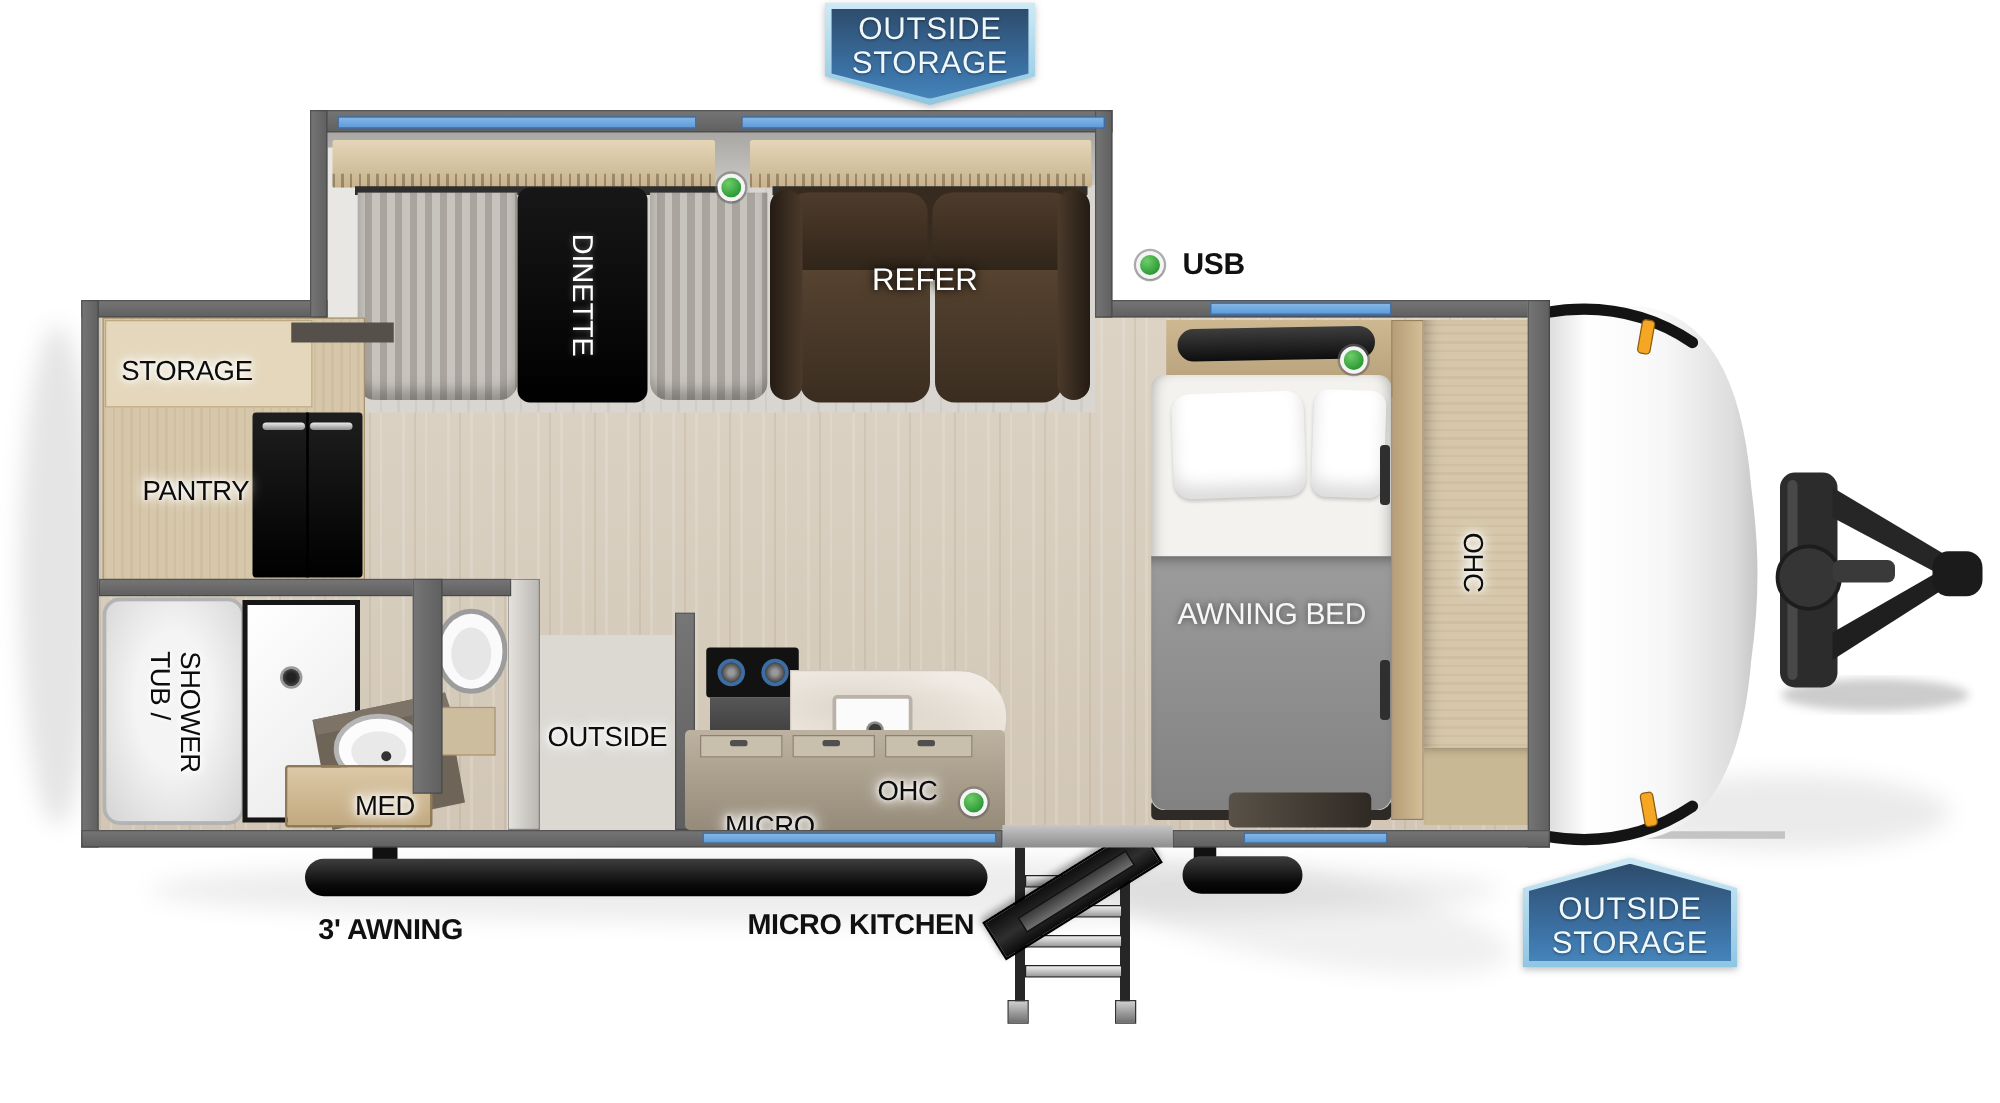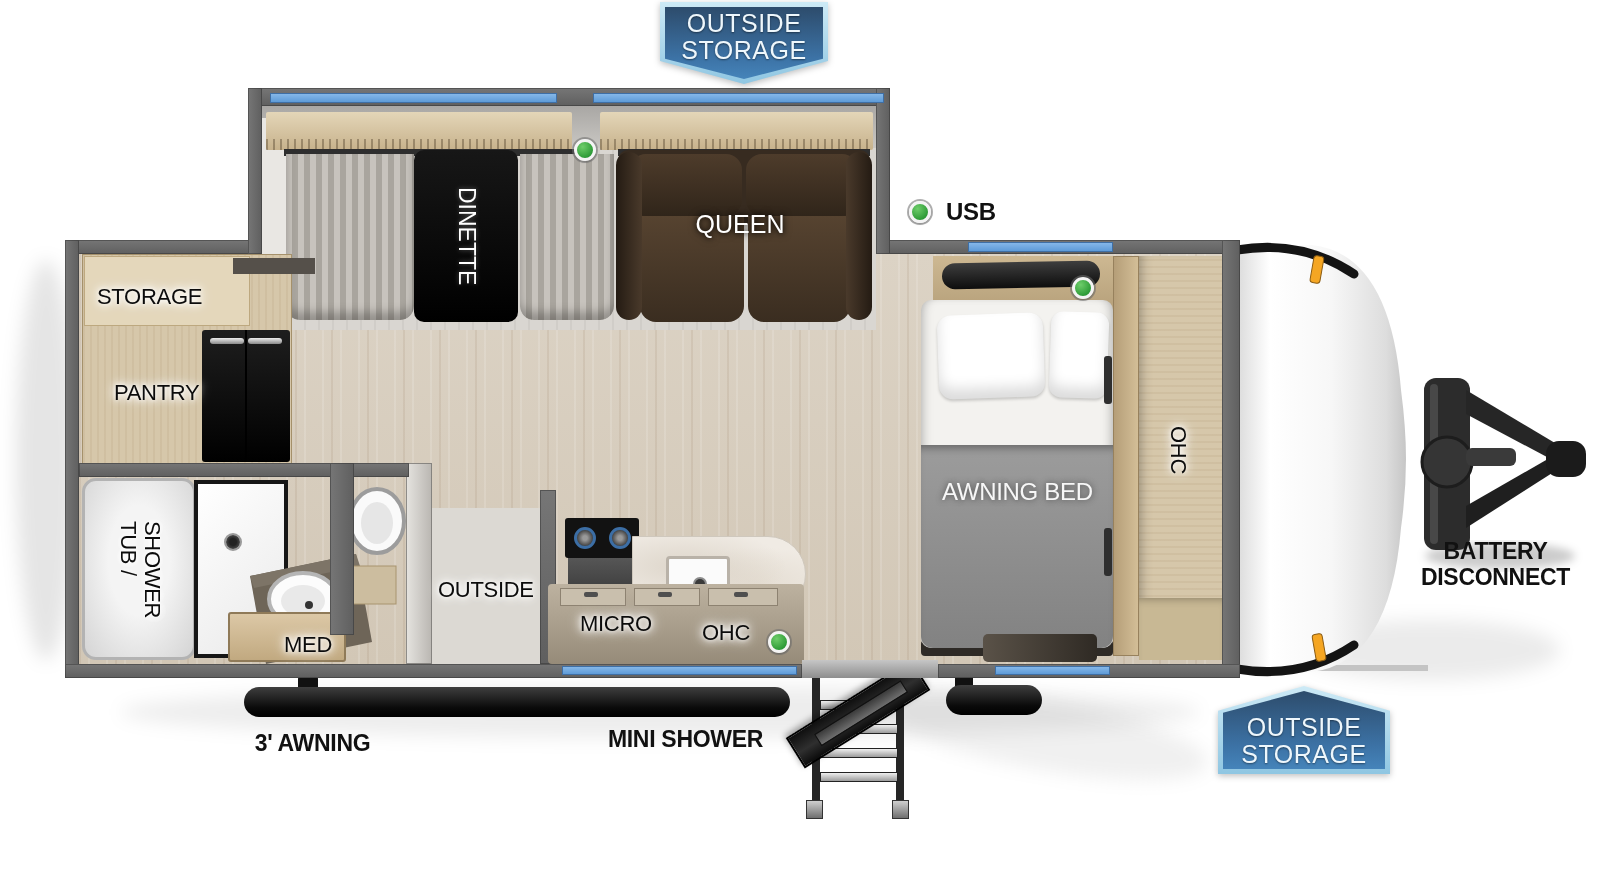--- a/index.html
+++ b/index.html
@@ -98,24 +98,20 @@
     <polygon points="802,660 938,660 921,630 846,630" fill="#1c1c1c"></polygon>
     <polygon points="812,656 928,656 915,635 850,635" fill="#3a3a3a"></polygon>
 
     <polygon points="412,480 655,534 647,559 404,505" fill="#2b2927"></polygon>
     <line x1="412" y1="481" x2="655" y2="535" stroke="#55504a" stroke-width="4"></line>
     <polygon points="402,545 562,553 560,571 400,563" fill="#3a3734"></polygon>
 
     <polygon points="558,126 577,126 571,158" fill="#151515"></polygon>
   </svg>
 
-  <div class="plain" style="left:1398px;top:538px;width:195px;text-align:center;line-height:26px;">
-    <span>BATTERY</span><br>
-    <span>DISCONNECT</span>
-  </div>
 
   <div class="abs" style="left:298px;top:676px;width:20px;height:15px;background:#111;border-radius:3px;"></div>
   <div class="abs" style="left:244px;top:687px;width:546px;height:30px;border-radius:16px;background:linear-gradient(180deg,#3e3e3e,#0a0a0a 70%,#000);"></div>
   <div class="abs" style="left:955px;top:675px;width:18px;height:14px;background:#111;border-radius:3px;"></div>
   <div class="abs" style="left:946px;top:685px;width:96px;height:30px;border-radius:15px;background:linear-gradient(180deg,#3e3e3e,#0a0a0a 70%,#000);"></div>
 
   <div>
     <div class="abs" style="left:812px;top:678px;width:8px;height:126px;background:#262626;"></div>
     <div class="abs" style="left:896px;top:678px;width:8px;height:126px;background:#262626;"></div>
     <div class="abs" style="left:820px;top:700px;width:76px;height:8px;background:linear-gradient(180deg,#efefef,#9b9b9b);border:1px solid #222;"></div>
@@ -123,21 +119,21 @@
     <div class="abs" style="left:820px;top:748px;width:76px;height:8px;background:linear-gradient(180deg,#efefef,#9b9b9b);border:1px solid #222;"></div>
     <div class="abs" style="left:820px;top:772px;width:76px;height:8px;background:linear-gradient(180deg,#efefef,#9b9b9b);border:1px solid #222;"></div>
     <div class="abs" style="left:806px;top:800px;width:15px;height:17px;background:linear-gradient(180deg,#cfcfcf,#6f6f6f);border:1px solid #333;"></div>
     <div class="abs" style="left:892px;top:800px;width:15px;height:17px;background:linear-gradient(180deg,#cfcfcf,#6f6f6f);border:1px solid #333;"></div>
     <div class="abs" style="left:784px;top:696px;width:144px;height:32px;transform:rotate(148deg);background:linear-gradient(180deg,#0c0c0c,#2f2f2f 45%,#0f0f0f);border:2px solid #000;box-shadow:0 3px 6px rgba(0,0,0,.35);">
       <div class="abs" style="left:18px;top:8px;width:100px;height:12px;background:linear-gradient(180deg,#6f6f6f,#3a3a3a);border:1px solid #111;"></div>
     </div>
   </div>
 
   <div class="plain" style="left:230px;top:730px;width:165px;text-align:center;">3' AWNING</div>
-  <div class="plain" style="left:598px;top:726px;width:175px;text-align:center;">MINI SHOWER</div>
+  <div class="plain" style="left:598px;top:726px;width:175px;text-align:center;">MICRO KITCHEN</div>
 
   <div class="floor-wood" style="left:79px;top:254px;width:1144px;height:410px;"></div>
 
   <div class="floor-slide" style="left:262px;top:106px;width:614px;height:224px;"></div>
   <div class="abs" style="left:262px;top:106px;width:614px;height:42px;background:linear-gradient(180deg,#a9a7a4,#c9c7c3);"></div>
   <div class="abs" style="left:262px;top:118px;width:26px;height:204px;background:#e9e7e3;"></div>
 
   <div class="abs" style="left:266px;top:112px;width:306px;height:38px;background:linear-gradient(180deg,#e4d6b8,#c7b28c);border-radius:2px;">
     <div class="abs" style="left:0;bottom:0;width:100%;height:11px;background:repeating-linear-gradient(90deg,rgba(60,45,25,.35) 0 2px,transparent 2px 7px);"></div>
   </div>
@@ -156,21 +152,21 @@
   <div>
     <div class="abs" style="left:618px;top:150px;width:252px;height:74px;background:#372b20;border-radius:10px 10px 4px 4px;"></div>
     <div class="abs" style="left:630px;top:154px;width:112px;height:62px;background:linear-gradient(180deg,#4e3c2b,#30251a);border-radius:16px;"></div>
     <div class="abs" style="left:746px;top:154px;width:112px;height:62px;background:linear-gradient(180deg,#4e3c2b,#30251a);border-radius:16px;"></div>
     <div class="abs" style="left:640px;top:216px;width:104px;height:106px;background:linear-gradient(180deg,#564330,#3a2d20);border-radius:0 0 16px 16px;"></div>
     <div class="abs" style="left:748px;top:216px;width:102px;height:106px;background:linear-gradient(180deg,#564330,#3a2d20);border-radius:0 0 16px 16px;"></div>
     <div class="abs" style="left:616px;top:152px;width:26px;height:168px;background:linear-gradient(90deg,#241b13,#4a3a2b);border-radius:13px;"></div>
     <div class="abs" style="left:846px;top:152px;width:26px;height:168px;background:linear-gradient(90deg,#4a3a2b,#241b13);border-radius:13px;"></div>
   </div>
   <div class="abs" style="left:660px;top:210px;width:160px;text-align:center;">
-    <span style="color:#fff;font-size:25px;text-shadow:0 0 5px rgba(0,0,0,.8),0 0 9px rgba(0,0,0,.6);">QUEEN</span>
+    <span style="color:#fff;font-size:25px;text-shadow:0 0 5px rgba(0,0,0,.8),0 0 9px rgba(0,0,0,.6);">REFER</span>
   </div>
 
   <div class="abs woodv" style="left:82px;top:254px;width:210px;height:210px;border:1px solid #a5916b;box-sizing:border-box;"></div>
   <div class="abs" style="left:84px;top:256px;width:166px;height:70px;background:#e4d7bb;box-shadow:inset 0 0 0 1px #bda87f;"></div>
   <div class="abs" style="left:233px;top:258px;width:82px;height:16px;background:#55504a;"></div>
   <div class="abs" style="left:202px;top:330px;width:88px;height:132px;background:linear-gradient(180deg,#1e1e1e,#000);border-radius:3px;">
     <div class="abs" style="left:8px;top:8px;width:34px;height:6px;background:linear-gradient(180deg,#ededed,#8a8a8a);border-radius:3px;"></div>
     <div class="abs" style="left:46px;top:8px;width:34px;height:6px;background:linear-gradient(180deg,#ededed,#8a8a8a);border-radius:3px;"></div>
     <div class="abs" style="left:43px;top:0;width:2px;height:100%;background:#000;"></div>
   </div>
@@ -217,21 +213,21 @@
     <div style="position:absolute;left:26px;top:20px;width:10px;height:10px;border-radius:50%;background:#3a3a3a;box-shadow:0 0 0 2px #8c8c8c;"></div>
   </div>
   <div class="abs" style="left:548px;top:584px;width:256px;height:80px;border-radius:4px;background:linear-gradient(180deg,#bdb2a0,#968b79);">
     <div style="position:absolute;left:12px;top:4px;width:64px;height:16px;background:#c9bfad;border:1px solid #8d8271;"></div>
     <div style="position:absolute;left:86px;top:4px;width:64px;height:16px;background:#c9bfad;border:1px solid #8d8271;"></div>
     <div style="position:absolute;left:160px;top:4px;width:68px;height:16px;background:#c9bfad;border:1px solid #8d8271;"></div>
     <div style="position:absolute;left:36px;top:8px;width:14px;height:5px;background:#4f4f4f;border-radius:2px;"></div>
     <div style="position:absolute;left:110px;top:8px;width:14px;height:5px;background:#4f4f4f;border-radius:2px;"></div>
     <div style="position:absolute;left:186px;top:8px;width:14px;height:5px;background:#4f4f4f;border-radius:2px;"></div>
   </div>
-  <div class="glabel" style="left:580px;top:611px;text-align:right;">MICRO</div>
+  <div class="glabel" style="left:580px;top:648px;text-align:right;">MICRO</div>
   <div class="glabel" style="left:702px;top:620px;">OHC</div>
 
   <div class="abs" style="left:802px;top:660px;width:136px;height:18px;background:linear-gradient(180deg,#c6c6c6,#8d8d8d);"></div>
 
   <div class="abs" style="left:933px;top:256px;width:182px;height:62px;background:linear-gradient(180deg,#cdb892,#b39d77);"></div>
   <div class="abs" style="left:942px;top:262px;width:158px;height:26px;border-radius:13px;background:linear-gradient(180deg,#3e3e3e,#0d0d0d);transform:rotate(-1deg);"></div>
   <div class="abs" style="left:921px;top:640px;width:192px;height:16px;background:#2e2a26;border-radius:4px;"></div>
   <div class="abs" style="left:921px;top:300px;width:192px;height:348px;border-radius:10px;background:#f3f2ef;box-shadow:inset 8px 0 12px -8px rgba(0,0,0,.35),inset -8px 0 12px -8px rgba(0,0,0,.35);">
     <div style="position:absolute;left:17px;top:14px;width:106px;height:84px;background:#fff;border-radius:14px;transform:rotate(-2deg);box-shadow:inset 0 -10px 14px rgba(0,0,0,.14),0 2px 3px rgba(0,0,0,.18);"></div>
     <div style="position:absolute;left:129px;top:12px;width:58px;height:86px;background:#fff;border-radius:12px;transform:rotate(2deg);box-shadow:inset 0 -10px 14px rgba(0,0,0,.14),0 2px 3px rgba(0,0,0,.18);"></div>

